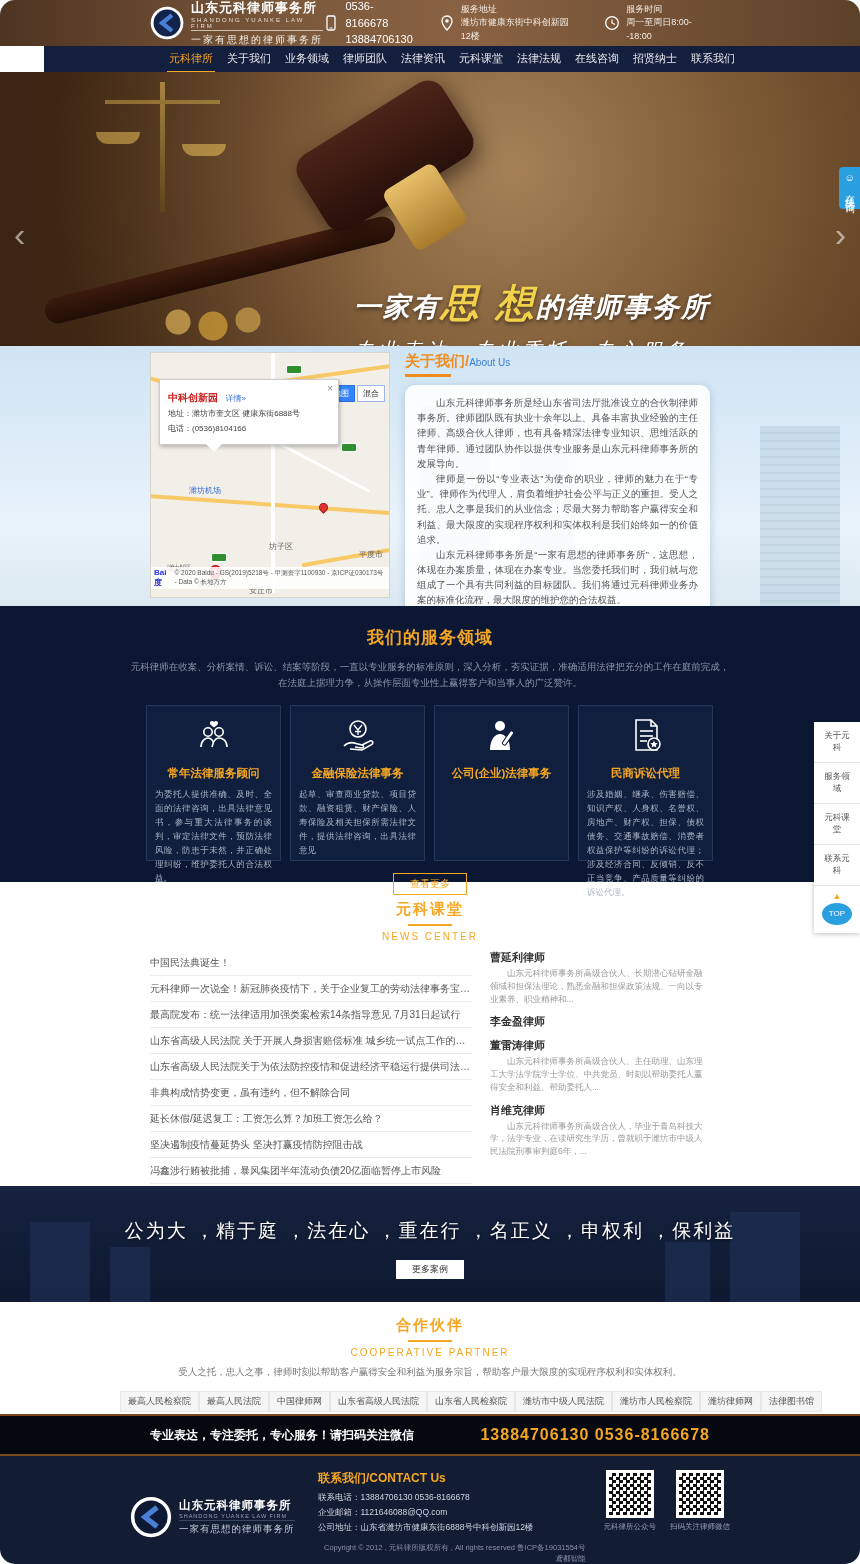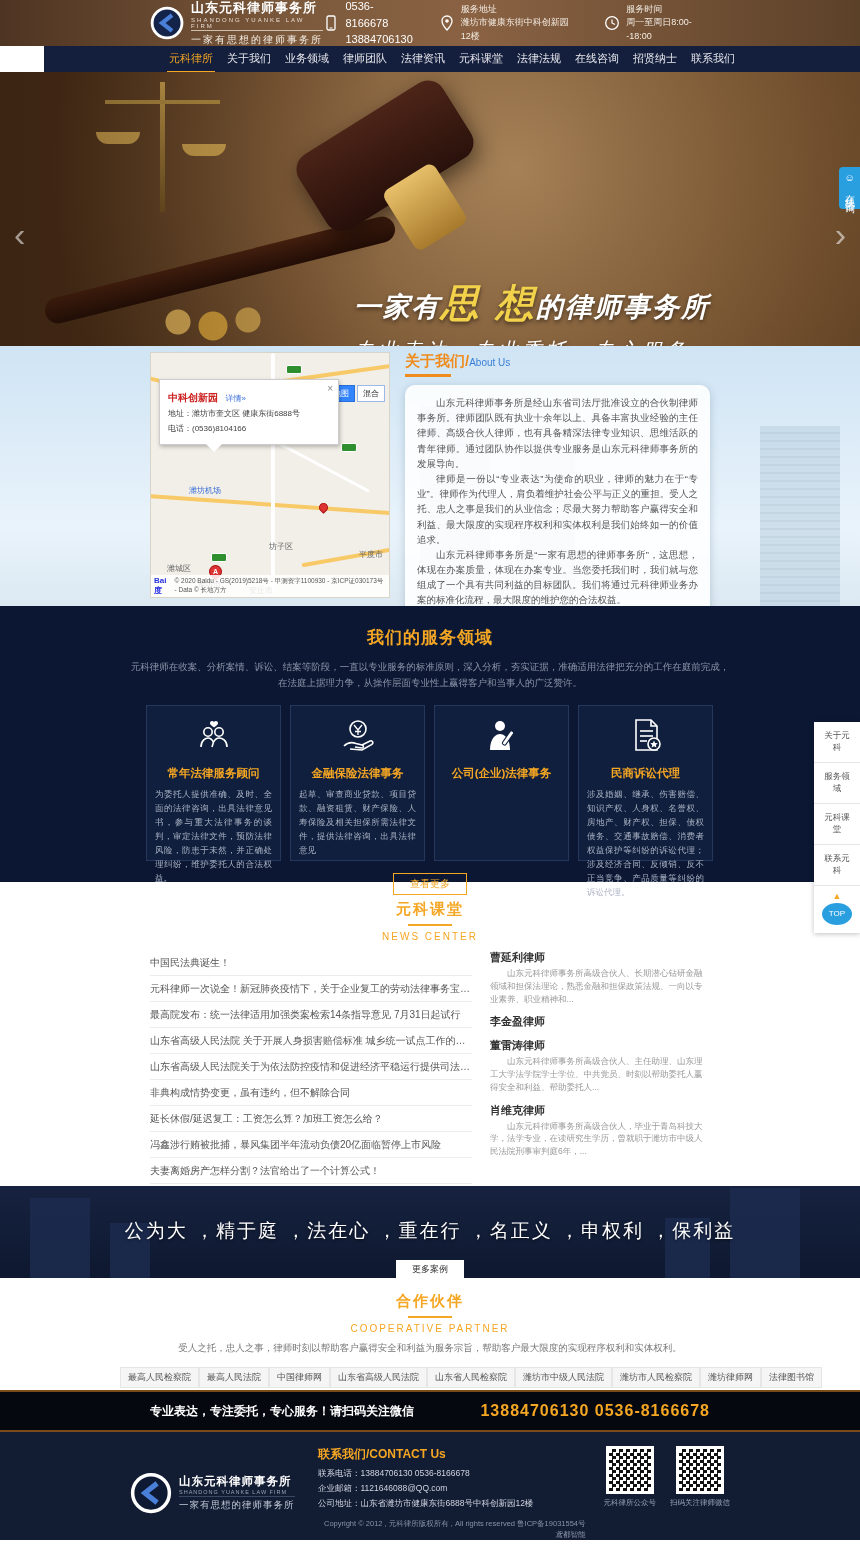--- a/index.html
+++ b/index.html
@@ -1,17 +1,17 @@
 <!DOCTYPE html>
 <html><head>
 <meta charset="utf-8">
 <style>
   * { margin:0; padding:0; box-sizing:border-box; }
   body { font-family:"Liberation Sans","DejaVu Sans",sans-serif; background:#fff; }
-  #page { width:860px; margin:0 auto; position:relative; overflow:hidden; }
+  #page { width:860px; margin:0 auto; position:relative; overflow:hidden;border-radius:15px; }
 
   
   .topbar { height:46px; background:linear-gradient(90deg,#4e3422,#7d5a3c 35%,#8a6243 55%,#5c4129); display:flex; align-items:center; padding:0 150px 0 150px; color:#fff; }
   .logoblock { display:flex; align-items:center; gap:7px; }
   .logoblock svg { width:36px; height:36px; }
   .logo-txt .l1 { font-size:13px; font-weight:bold; letter-spacing:1px; }
   .logo-txt .l2 { font-size:6px; letter-spacing:2px; color:#e8ddd2; border-bottom:1px solid #cdbfae; padding-bottom:1px; }
   .logo-txt .l3 { font-size:10px; color:#f3ece3; margin-top:2px; letter-spacing:2px; }
   .topbar-right { margin-left:auto; display:flex; gap:26px; align-items:center; }
   .tb-item { display:flex; gap:6px; align-items:center; }
@@ -60,21 +60,21 @@
   .map-btn { font-size:8px; padding:2px 5px; border:1px solid #9cb8e8; background:#fff; color:#333; cursor:pointer; }
   .map-btn.sel { background:#3385ff; border-color:#2a6fd8; color:#fff; }
   .infowin { position:absolute; left:8px; top:26px; width:180px; background:#fff; border:1px solid #ccc; box-shadow:1px 2px 4px rgba(0,0,0,.25); padding:7px 8px 9px; }
   .infowin:after { content:""; position:absolute; left:46px; bottom:-8px; border:8px solid transparent; border-top-color:#fff; border-bottom:0; }
   .iw-title { font-size:10px; font-weight:bold; color:#c22; }
   .iw-more { font-size:8px; color:#3a6fd8; margin-left:3px; cursor:pointer; }
   .iw-close { position:absolute; right:5px; top:3px; font-size:10px; color:#888; cursor:pointer; }
   .iw-line { font-size:8px; color:#444; margin-top:4px; line-height:1.35; }
   .pin { position:absolute; width:13px; height:13px; background:#d33; border-radius:50% 50% 50% 0; transform:rotate(-45deg); border:1px solid #a11; }
   .pin span { transform:rotate(45deg); display:block; color:#fff; font-size:7px; font-weight:bold; text-align:center; line-height:11px; }
-  .map-attr { position:absolute; left:0; right:0; bottom:0; background:rgba(255,255,255,.85); font-size:6.5px; color:#555; padding:1px 3px; display:flex; gap:4px; align-items:center; }
+  .map-attr { position:absolute; left:0; right:0; bottom:8px; background:rgba(255,255,255,.85); font-size:6.5px; color:#555; padding:1px 3px; display:flex; gap:4px; align-items:center; }
   .baidu-logo { color:#2932e1; font-weight:bold; font-size:8px; }
   
   .about-right { flex:1; position:relative; }
   .about-title { font-size:15px; font-weight:bold; color:#f08c1e; }
   .about-title .en { font-size:10px; color:#3a7fd5; font-weight:normal; }
   .about-title-bar { width:46px; height:3px; background:#f08c1e; margin-top:3px; }
   .about-box { margin-top:8px; background:rgba(255,255,255,.88); border-radius:10px; box-shadow:0 2px 8px rgba(80,110,140,.3); padding:10px 12px; }
   .about-box p { font-size:9.5px; color:#555; line-height:1.6; text-indent:2em; text-align:justify; }
 
   
@@ -96,21 +96,21 @@
   .sec-head .en { font-size:10px; color:#f5a623; letter-spacing:2px; }
   .news-cols { width:560px; margin:8px auto 0; display:flex; gap:18px; }
   .news-list { width:322px; }
   .news-item { font-size:10px; color:#555; padding:5.5px 0; border-bottom:1px solid #ececec; white-space:nowrap; overflow:hidden; text-overflow:ellipsis; cursor:pointer; }
   .lawyers { flex:1; }
   .lawyer { margin-bottom:9px; cursor:pointer; }
   .lawyer .nm { font-size:11px; font-weight:bold; color:#333; }
   .lawyer .bio { font-size:8.5px; color:#999; line-height:1.5; margin-top:2px; text-indent:2em; }
 
   
-  .quote { height:92px; background:linear-gradient(180deg,#16223f,#0e1830); position:relative; text-align:center; overflow:hidden; }
+  .quote { height:116px; background:linear-gradient(180deg,#16223f,#0e1830); position:relative; text-align:center; overflow:hidden; }
   .q-bldg { position:absolute; bottom:0; background:#1d2c50; opacity:.8; }
   .quote-text { position:relative; padding-top:32px; font-size:19px; color:#fff; letter-spacing:2px; text-shadow:0 1px 3px rgba(0,0,0,.6); }
   .case-btn { position:relative; display:inline-block; margin-top:16px; background:#fff; color:#333; font-size:9px; padding:3px 16px; cursor:pointer; }
 
   
   .partners { height:112px; background:#fff; }
   .partners .desc { text-align:center; font-size:9.5px; color:#777; margin-top:8px; }
   .partner-row { width:620px; margin:12px auto 0; display:flex; justify-content:space-between; }
   .partner { font-size:9px; color:#555; background:#f5f5f5; border:1px solid #e6e6e6; padding:3px 7px; white-space:nowrap; cursor:pointer; }
 
@@ -350,20 +350,21 @@
     </div>
     <div class="news-cols">
       <div class="news-list">
         <div class="news-item">中国民法典诞生！</div>
         <div class="news-item">元科律师一次说全！新冠肺炎疫情下，关于企业复工的劳动法律事务宝典来了！</div>
         <div class="news-item">最高院发布：统一法律适用加强类案检索14条指导意见 7月31日起试行</div>
         <div class="news-item">山东省高级人民法院 关于开展人身损害赔偿标准 城乡统一试点工作的意见</div>
         <div class="news-item">山东省高级人民法院关于为依法防控疫情和促进经济平稳运行提供司法保障的意见</div>
         <div class="news-item">非典构成情势变更，虽有违约，但不解除合同</div>
         <div class="news-item">延长休假/延迟复工：工资怎么算？加班工资怎么给？</div>
+        <div class="news-item">坚决遏制疫情蔓延势头 坚决打赢疫情防控阻击战</div>
         <div class="news-item">冯鑫涉行贿被批捕，暴风集团半年流动负债20亿面临暂停上市风险</div>
         <div class="news-item">夫妻离婚房产怎样分割？法官给出了一个计算公式！</div>
         <div class="news-item">最高人民法院关于审理涉及夫妻债务纠纷案件适用法律有关问题的解释</div>
       </div>
       <div class="lawyers">
         <div class="lawyer">
             <div class="nm">曹延利律师</div>
             <div class="bio">山东元科律师事务所高级合伙人、长期潜心钻研金融领域和担保法理论，熟悉金融和担保政策法规、一向以专业素养、职业精神和...</div>
           </div>
         <div class="lawyer">

